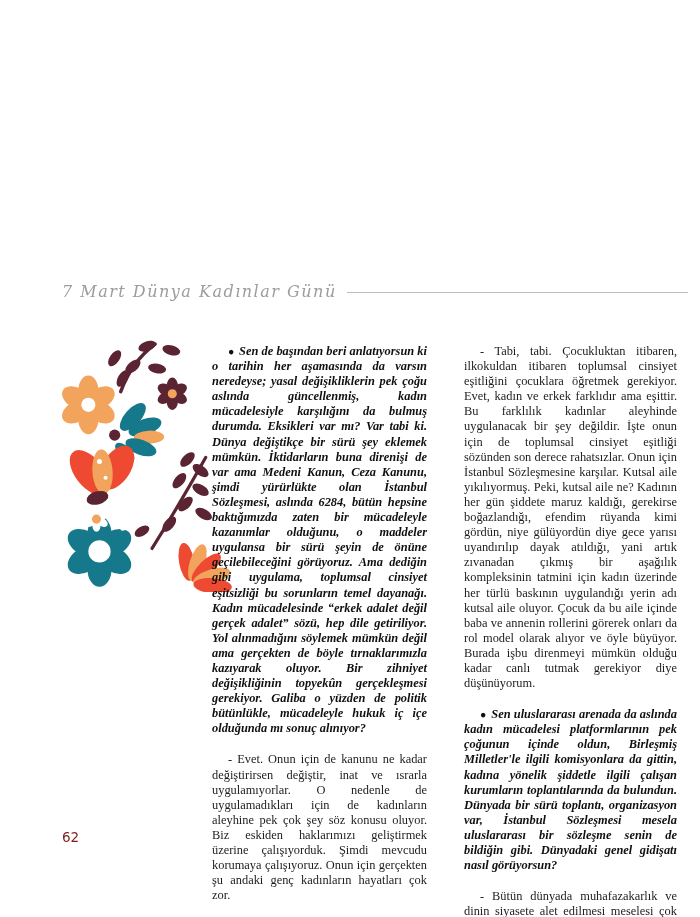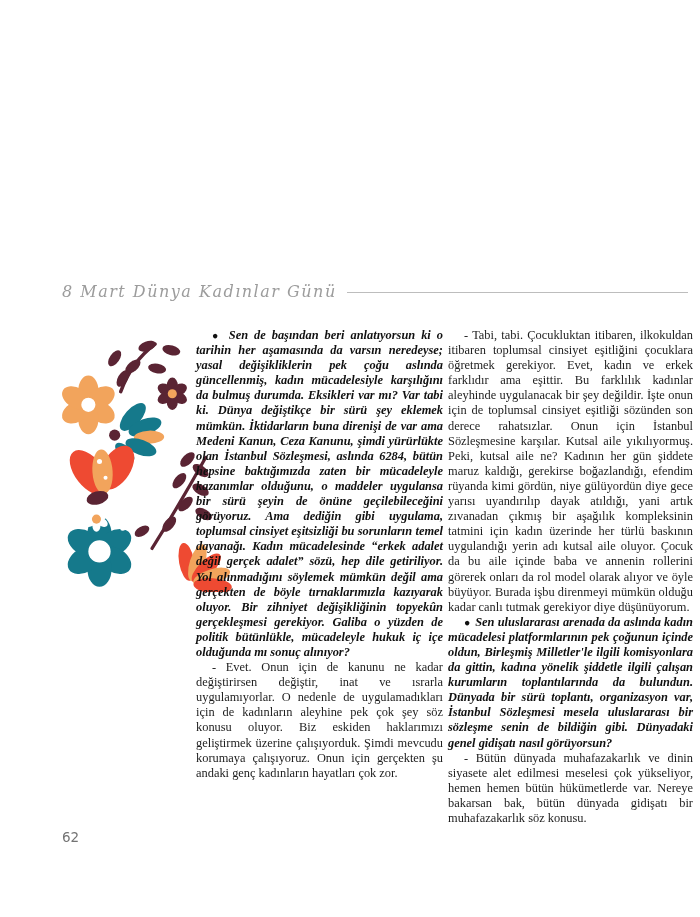--- a/index.html
+++ b/index.html
@@ -21,36 +21,36 @@
   .illustration { position:absolute; left:56px; top:336px; width:180px; height:256px; }
   .illustration svg { display:block; width:100%; height:100%; }
 
   .col {
     position:absolute; top:328px;
     font-size:12.4px; line-height:15.1px; color:#1c1c1c;
     text-align:justify;
   }
   .col-left  { left:196px; width:247px; }
   .col-right { left:448px; width:245px; }
-  .col p { margin:0; text-indent:16px; }
+  .col p { margin:16px; text-indent:16px; }
   .question { font-weight:bold; font-style:italic; color:#101010; }
   .bullet { font-style:normal; font-size:10.5px; letter-spacing:1px; }
 
   .page-number {
     position:absolute; left:62px; top:829px;
-    font-family:"DejaVu Sans", sans-serif; font-size:13.5px; color:#737373;
+    font-family:"DejaVu Sans", sans-serif; font-size:13.5px; color:#7f1d1d;
   }
 </style>
 </head>
 <body>
 
 <div class="page">
 
   <header class="page-header">
-    <span class="header-script">8 Mart Dünya Kadınlar Günü</span>
+    <span class="header-script">7 Mart Dünya Kadınlar Günü</span>
     <span class="header-rule"></span>
   </header>
 
   <div class="illustration">
     <svg viewBox="0 0 178 253" xmlns="http://www.w3.org/2000/svg">
 
       <g>
         <path d="M64,55 Q75,25 98,8" fill="none" stroke="var(--maroon)" stroke-width="3.5" stroke-linecap="round"></path>
         <ellipse cx="58" cy="22" rx="9" ry="4.8" fill="var(--maroon)" transform="rotate(-55 58 22)"></ellipse>
         <ellipse cx="90" cy="10" rx="9" ry="4.8" fill="var(--maroon)" transform="rotate(-20 90 10)"></ellipse>

